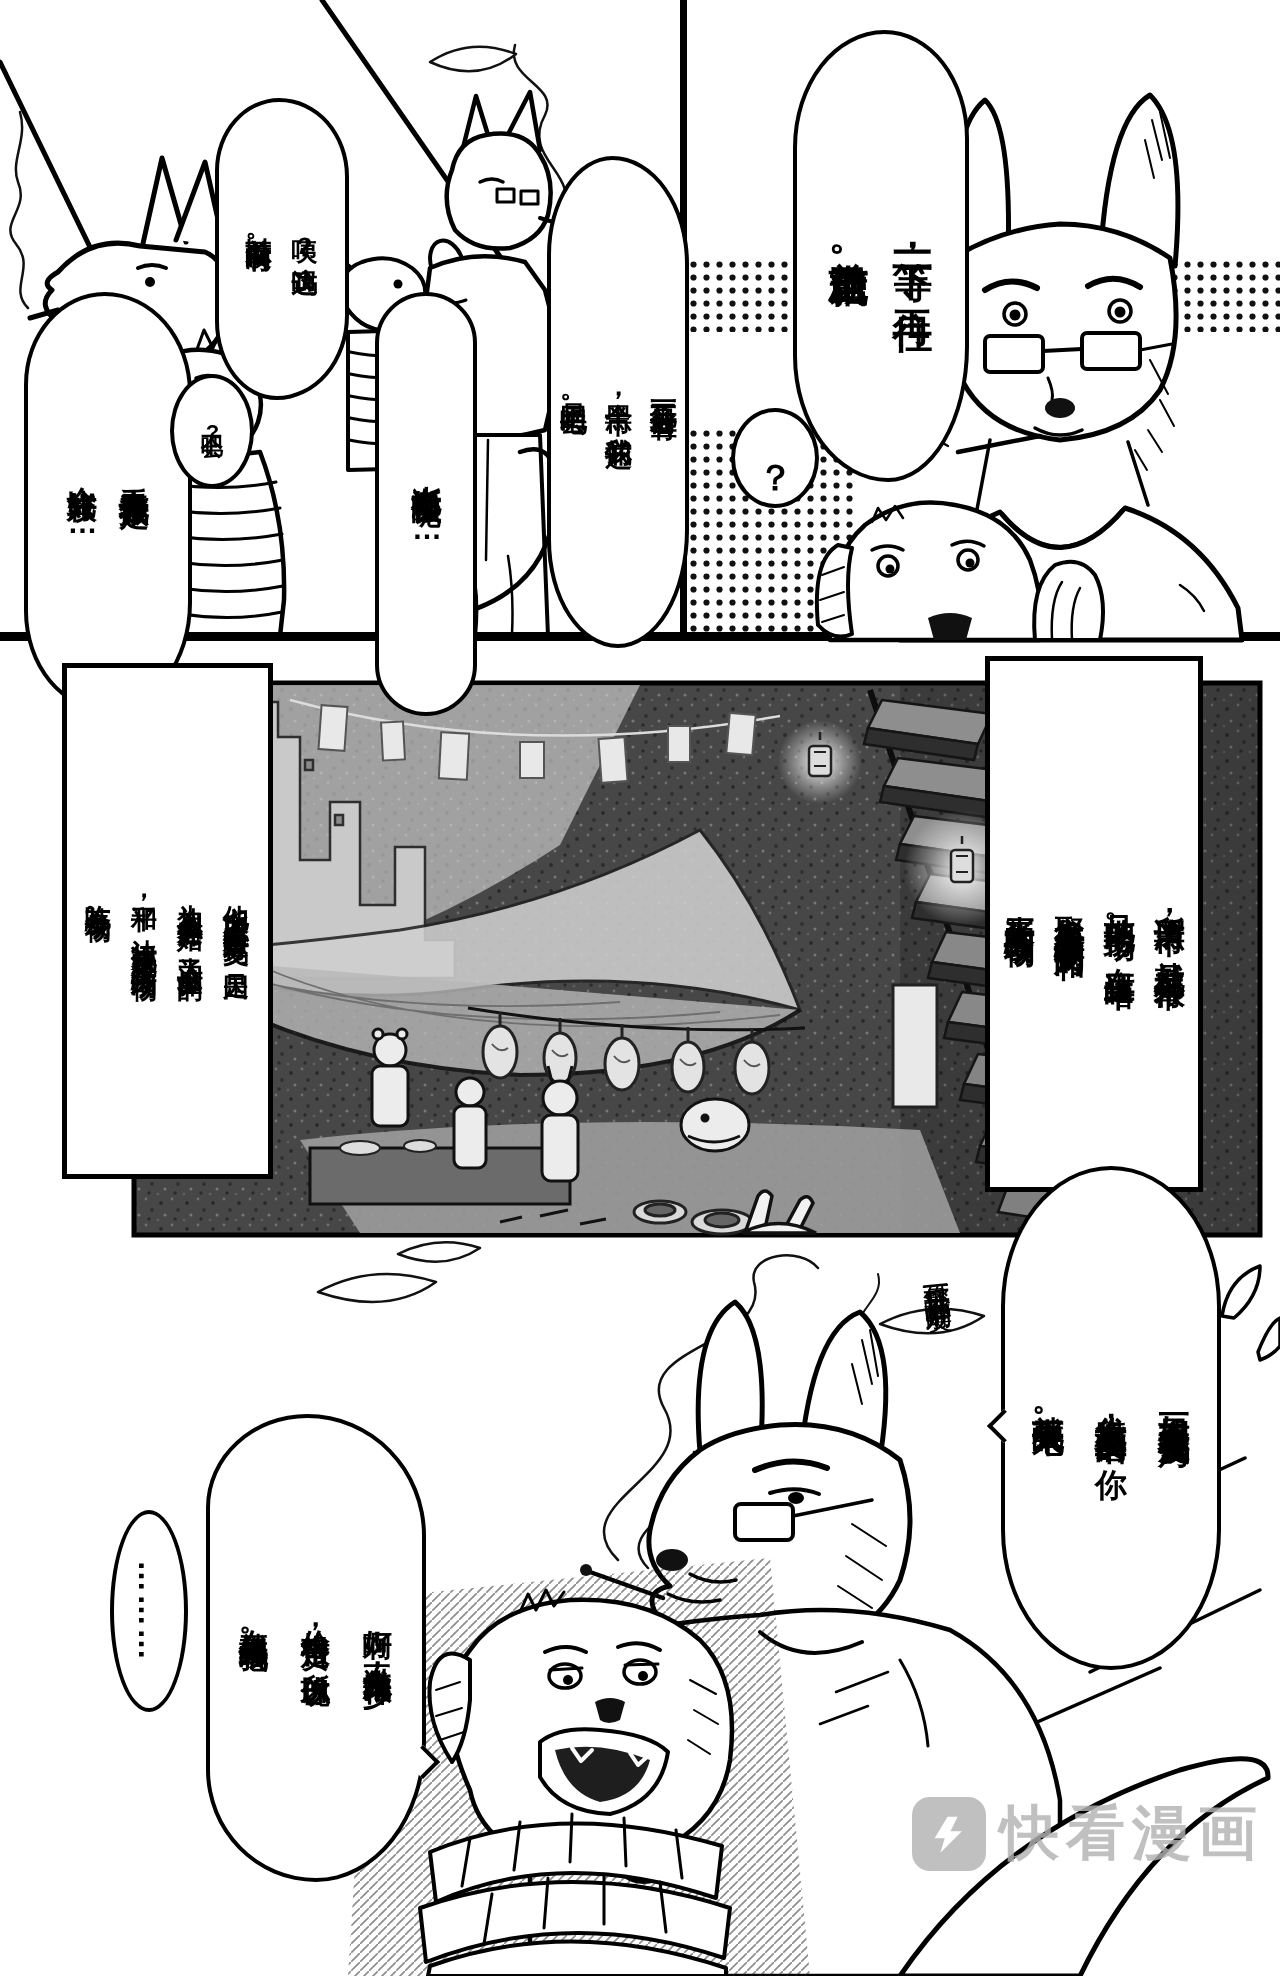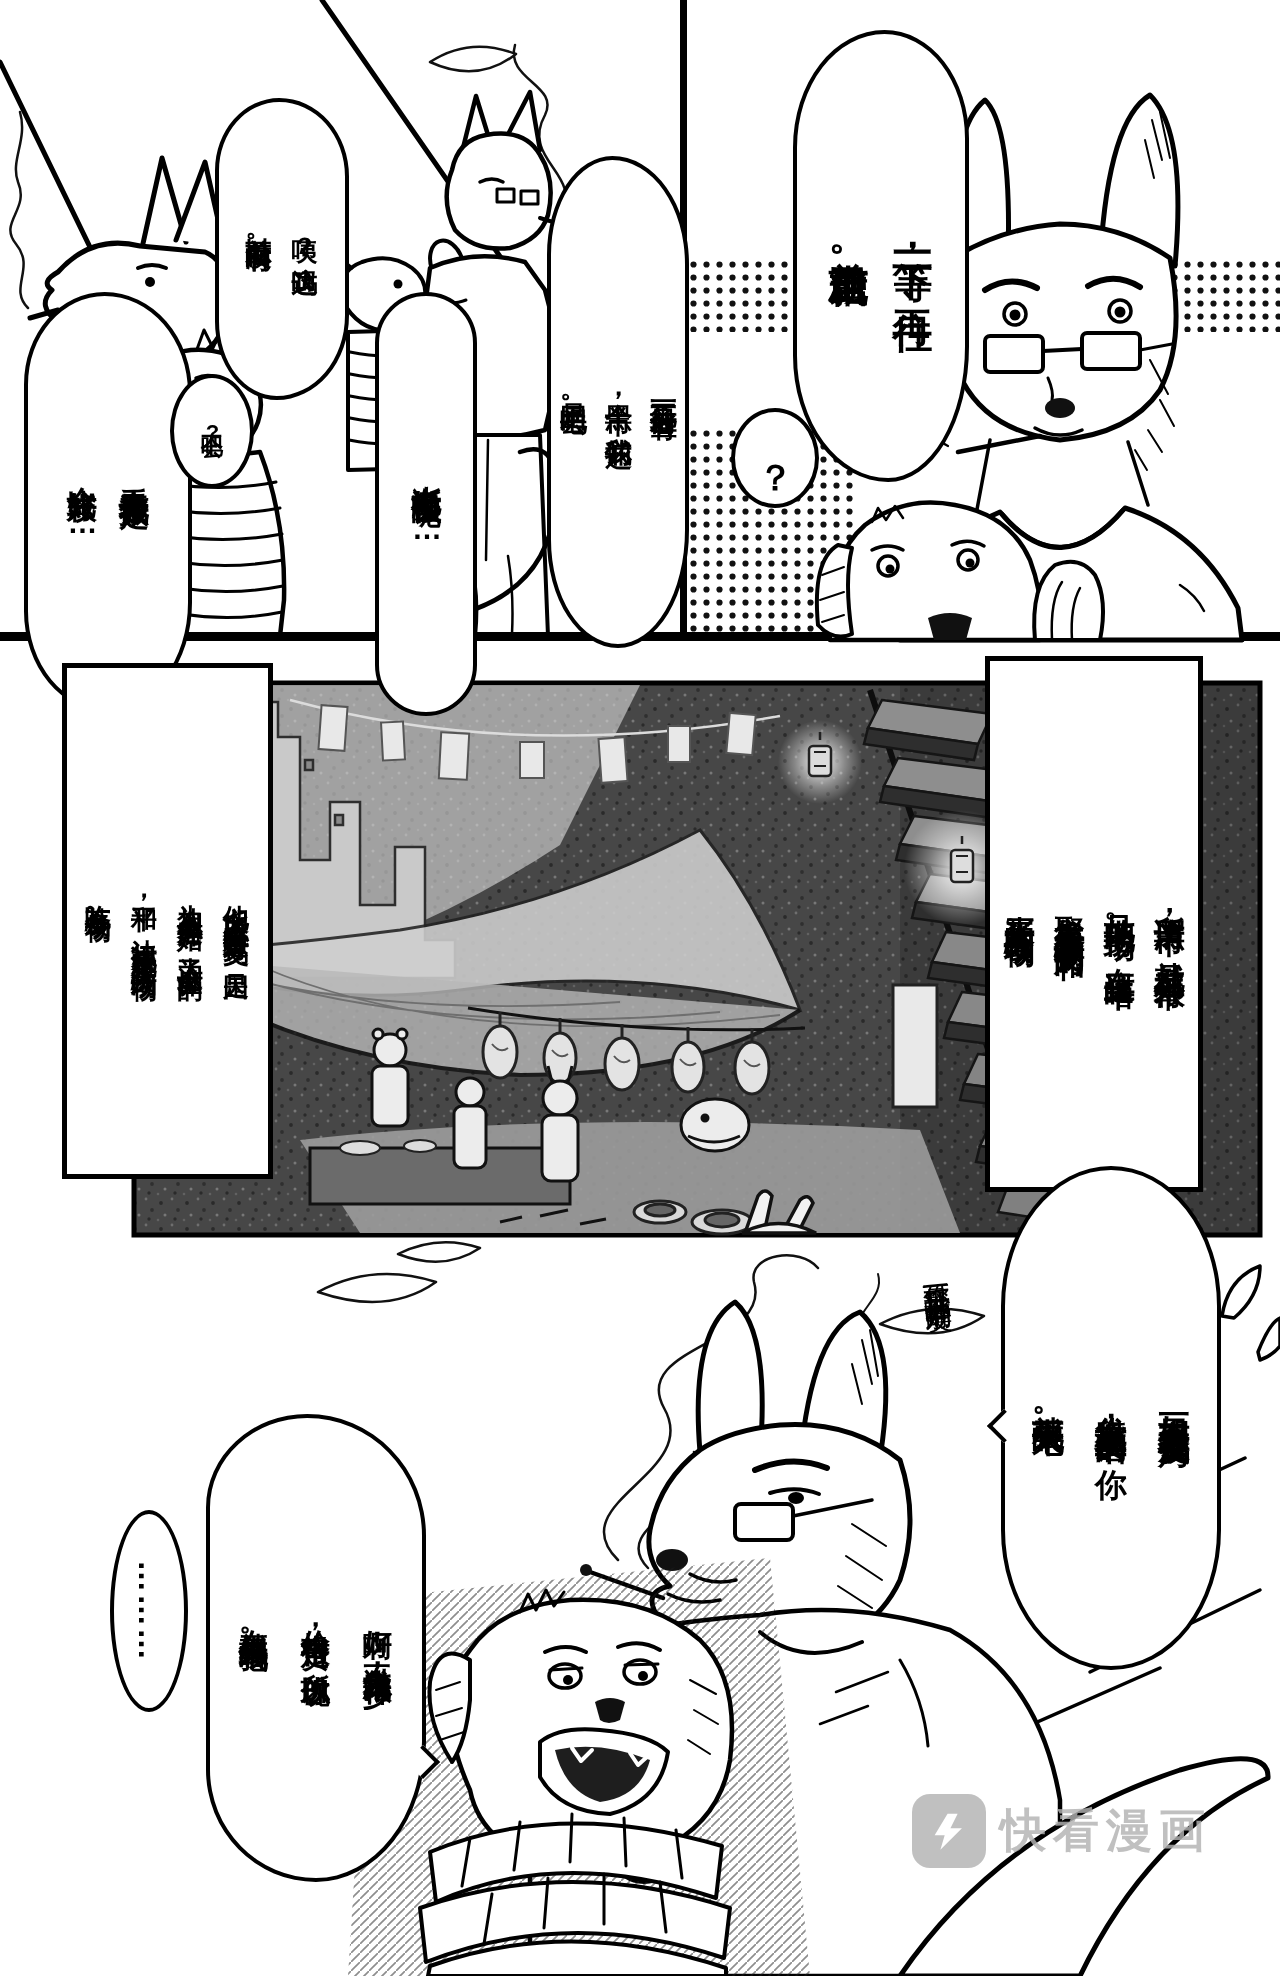--- a/index.html
+++ b/index.html
@@ -15,21 +15,21 @@
   .caption{position:absolute;background:#fff;border:5px solid #000;box-sizing:border-box;
            display:flex;align-items:center;justify-content:center;z-index:3;}
   .notch{position:absolute;width:20px;height:20px;background:#fff;z-index:4;}
   .notch.left{left:-13px;top:244px;border-left:4px solid #000;border-bottom:4px solid #000;transform:rotate(45deg);}
   .notch.right{right:-13px;top:332px;border-top:4px solid #000;border-right:4px solid #000;transform:rotate(45deg);}
   .aside{position:absolute;z-index:3;}
   .watermark{position:absolute;left:912px;top:1794px;display:flex;align-items:center;gap:14px;
              z-index:6;opacity:.82;}
   .wm-logo{width:74px;height:74px;border-radius:18px;background:#b3b3b3;display:flex;
            align-items:center;justify-content:center;}
-  .wm-text{font-size:46px;font-weight:700;color:#b3b3b3;letter-spacing:7px;white-space:nowrap;}
+  .wm-text{font-size:59px;font-weight:700;color:#b3b3b3;letter-spacing:7px;white-space:nowrap;}
 </style>
 </head>
 <body>
 
 <div class="page">
 
 <svg class="art" width="1280" height="1976" viewBox="0 0 1280 1976">
   <defs>
     <pattern id="dots" width="13" height="13" patternUnits="userSpaceOnUse">
       <circle cx="4.5" cy="4.5" r="3.1" fill="#111"></circle>

